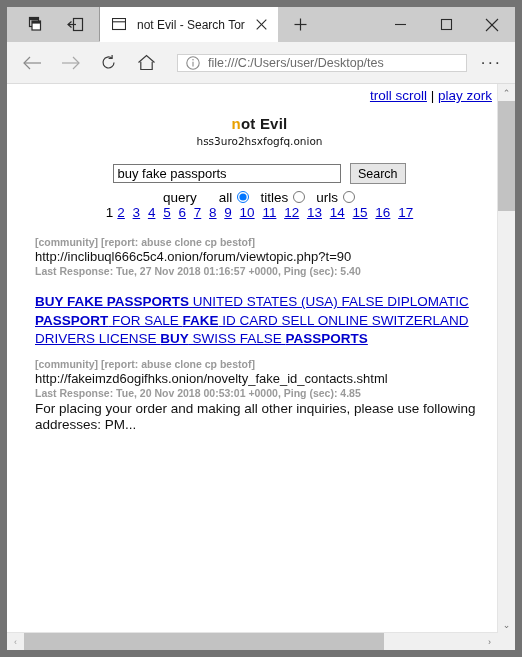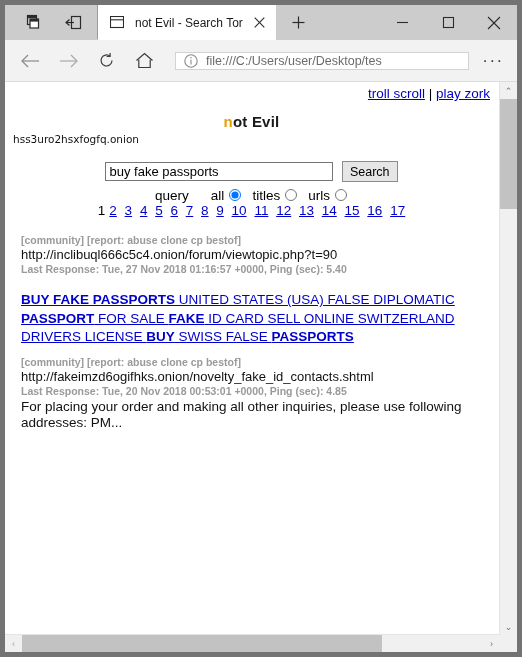--- a/index.html
+++ b/index.html
@@ -10,21 +10,21 @@
     width: 522px;
     height: 657px;
     overflow: hidden;
     font-family: "Liberation Sans", sans-serif;
     background: #ffffff;
   }
   .window {
     width: 522px;
     height: 657px;
     box-sizing: border-box;
-    border: 5px solid #737373;
+    border: 7px solid #737373;
     background: #ffffff;
     display: flex;
     flex-direction: column;
     position: relative;
   }
 
   
   .titlebar {
     height: 35px;
     background: #cccccc;
@@ -170,21 +170,21 @@
   }
   .page {
     position: absolute;
     top: 0; left: 0;
     width: 495px;
     height: 565px;
     overflow: hidden;
     background: #ffffff;
   }
   .page-inner {
-    padding: 0 10px 0 8px;
+    padding: 0 10px 0 20px;
   }
 
   .toplinks {
     text-align: right;
     font-size: 13.5px;
     padding-top: 4px;
     color: #000;
     white-space: nowrap;
   }
   .toplinks a {
@@ -196,21 +196,21 @@
   .logo {
     text-align: center;
     margin-top: 12px;
     font-size: 15px;
     font-weight: bold;
     letter-spacing: 0.2px;
   }
   .logo .c-n { color: #e8a000; }
   .logo .c-rest { color: #1a1a1a; }
   .onion {
-    text-align: left;
+    text-align: center;
     font-size: 10.5px;
     color: #111;
     margin-top: 3px;
     font-family: "DejaVu Sans", sans-serif;
   }
 
   .searchrow {
     margin-top: 16px;
     text-align: center;
     white-space: nowrap;

